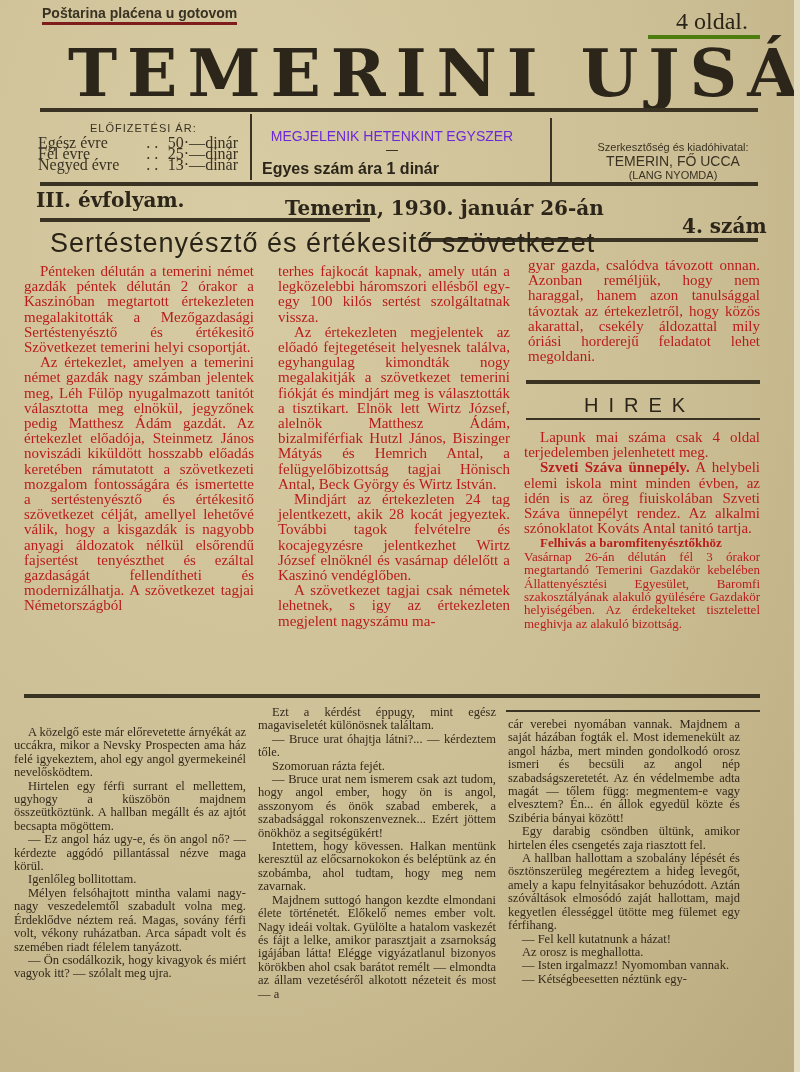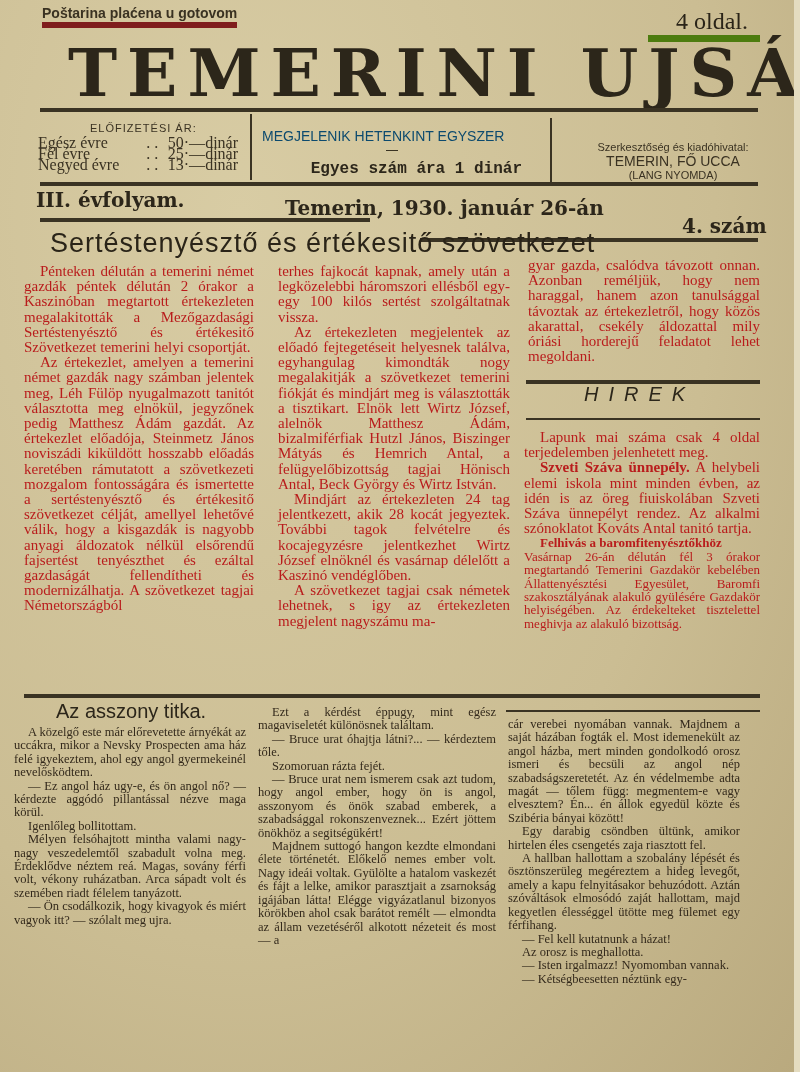--- a/index.html
+++ b/index.html
@@ -6,47 +6,47 @@
   body {
     width:800px; height:1072px; overflow:hidden;
     background:#cfc29a;
     background-image: radial-gradient(ellipse at 30% 20%, #d8cca4 0%, #cbbd93 60%, #b9a97e 100%);
     font-family:"Liberation Serif", serif;
     color:#2a2418;
     position:relative;
   }
   .page { position:absolute; left:0; top:0; width:800px; height:1072px; }
   .abs { position:absolute; }
-  .postage { left:42px; top:5px; font-family:"Liberation Sans", sans-serif; font-weight:bold; font-size:14px; color:#3a3222; border-bottom:6px solid #7f1d1d; padding-bottom:1px; }
-  .pages { left:648px; top:8px; font-size:24px; color:#2a2418; border-bottom:7px solid #4d7c0f; padding:0 12px 0 28px; }
+  .postage { left:42px; top:5px; font-family:"Liberation Sans", sans-serif; font-weight:bold; font-size:14px; color:#3a3222; border-bottom:3px solid #7f1d1d; padding-bottom:1px; }
+  .pages { left:648px; top:8px; font-size:24px; color:#2a2418; border-bottom:4px solid #4d7c0f; padding:0 12px 0 28px; }
   .masthead { left:68px; top:34px; width:690px; font-family:"DejaVu Serif", serif; font-weight:bold; font-size:66px; letter-spacing:10px; color:#2c261a; white-space:nowrap; }
   .rule { background:#3a3323; height:4px; }
   .rule.thin { height:2px; }
   .vrule { background:#3a3323; width:2px; }
   .price-title { left:90px; top:122px; font-family:"Liberation Sans", sans-serif; font-size:11px; letter-spacing:1px; color:#3a3222; }
   .price-row { font-family:"Liberation Serif", serif; font-size:16px; line-height:11px; color:#3a3222; display:flex; width:200px; }
   .price-row .lbl { width:110px; }
   .price-row .dots { width:22px; }
   .price-row .amt { width:38px; }
-  .appear { left:262px; top:128px; width:260px; text-align:left; font-family:"Liberation Sans", sans-serif; font-size:14px; color:#0c4a6e; }
-  .single { left:262px; top:160px; width:260px; text-align:right; font-family:Liberation Mono, monospace; font-weight:bold; font-size:16px; color:#2c261a; }
+  .appear { left:262px; top:128px; width:260px; text-align:center; font-family:"Liberation Sans", sans-serif; font-size:14px; color:#6d28d9; }
+  .single { left:262px; top:160px; width:260px; text-align:left; font-family:Liberation Sans, sans-serif; font-weight:bold; font-size:16px; color:#2c261a; }
   .editorial { left:568px; top:140px; width:210px; text-align:center; font-family:"Liberation Sans", sans-serif; font-size:11px; color:#3a3222; line-height:14px; }
   .editorial .big { font-size:14px; }
   .volume { left:36px; top:188px; font-family:"DejaVu Serif", serif; font-weight:bold; font-size:20px; color:#2c261a; }
   .dateline { left:272px; top:196px; font-family:"DejaVu Serif", serif; font-weight:bold; font-size:20px; color:#2c261a;margin-left:13px; }
   .issue { left:682px; top:214px; font-family:"DejaVu Serif", serif; font-weight:bold; font-size:20px; color:#2c261a; }
   .headline { left:50px; top:228px; font-family:"Liberation Sans", sans-serif; font-size:27px; color:#2a2418; letter-spacing:1px; white-space:nowrap; }
   .col { font-family:"Liberation Serif", serif; font-size:15px; line-height:15.2px; color:#b91c1c; text-align:justify; }
   .col p { margin:0; text-indent:16px; }
   .col p.noindent { text-indent:0; }
   .col b { font-weight:bold; }
   .col2 { font-family:"Liberation Serif", serif; font-size:12.5px; line-height:13.4px; color:#33291b; text-align:justify; }
   .col2 p { margin:0; text-indent:14px; }
   .col2 p.noindent { text-indent:0; }
-  .hirek { left:584px; top:383px; font-family:"Liberation Sans", sans-serif; font-size:20px; letter-spacing:10px; color:#2c261a;font-style:italic; }
+  .hirek { left:584px; top:394px; font-family:"Liberation Sans", sans-serif; font-size:20px; letter-spacing:10px; color:#2c261a; }
   .story-title { left:56px; top:700px; font-family:"Liberation Sans", sans-serif; font-size:20px; color:#2c261a; }
   .edge { position:absolute; right:0; top:0; width:6px; height:1072px; background:#e4dcc0; }
 </style>
 </head>
 <body>
 
 <div class="page">
 
   <div class="abs postage">Poštarina plaćena u gotovom</div>
   <div class="abs pages">4 oldal.</div>
@@ -118,35 +118,36 @@
   <div class="abs rule thin" style="left:526px; top:418px; width:234px;"></div>
 
   <div class="abs col" style="left:524px; top:430px; width:236px;">
     <p><span>Lapunk mai száma csak 4 oldal terjedelemben jelenhetett meg.</span></p>
     <p><b>Szveti Száva ünnepély.</b> <span>A helybeli elemi iskola mint minden évben, az idén is az öreg fiuiskolában Szveti Száva ünnepélyt rendez. Az alkalmi szónoklatot Kováts Antal tanitó tartja.</span></p>
     <p style="font-size:13px; line-height:13.4px;"><b>Felhivás a baromfitenyésztőkhöz</b><br><span>Vasárnap 26-án délután fél 3 órakor megtartandó Temerini Gazdakör kebelében Állattenyésztési Egyesület, Baromfi szakosztályának alakuló gyülésére Gazdakör helyiségében. Az érdekelteket tisztelettel meghivja az alakuló bizottság.</span></p>
   </div>
 
   <div class="abs rule" style="left:24px; top:694px; width:736px;"></div>
 
-  <div class="abs story-title">Az asszony titka.</div>
 
   <div class="abs col2" style="left:14px; top:726px; width:232px;">
     <p>A közelgő este már előrevetette árnyékát az uccákra, mikor a Nevsky Prospecten ama ház felé igyekeztem, ahol egy angol gyermekeinél nevelősködtem.</p>
+    <p>Hirtelen egy férfi surrant el mellettem, ugyhogy a küszöbön majdnem összeütköztünk. A hallban megállt és az ajtót becsapta mögöttem.</p>
     <p>— Ez angol ház ugy-e, és ön angol nő? — kérdezte aggódó pillantással nézve maga körül.</p>
     <p>Igenlőleg bollitottam.</p>
     <p>Mélyen felsóhajtott mintha valami nagy-nagy veszedelemtől szabadult volna meg. Érdeklődve néztem reá. Magas, sovány férfi volt, vékony ruházatban. Arca sápadt volt és szemében riadt félelem tanyázott.</p>
     <p>— Ön csodálkozik, hogy kivagyok és miért vagyok itt? — szólalt meg ujra.</p>
   </div>
 
   <div class="abs col2" style="left:258px; top:706px; width:238px;">
     <p>Ezt a kérdést éppugy, mint egész magaviseletét különösnek találtam.</p>
     <p>— Bruce urat óhajtja látni?... — kérdeztem tőle.</p>
     <p>Szomoruan rázta fejét.</p>
     <p>— Bruce urat nem ismerem csak azt tudom, hogy angol ember, hogy ön is angol, asszonyom és önök szabad emberek, a szabadsággal rokonszenveznek... Ezért jöttem önökhöz a segitségükért!</p>
+    <p>Intettem, hogy kövessen. Halkan mentünk keresztül az előcsarnokokon és beléptünk az én szobámba, ahol tudtam, hogy meg nem zavarnak.</p>
     <p>Majdnem suttogó hangon kezdte elmondani élete történetét. Előkelő nemes ember volt. Nagy ideái voltak. Gyülölte a hatalom vaskezét és fájt a lelke, amikor parasztjait a zsarnokság igájában látta! Elégge vigyázatlanul bizonyos körökben ahol csak barátot remélt — elmondta az állam vezetéséről alkotott nézeteit és most — a</p>
   </div>
 
   <div class="abs rule thin" style="left:506px; top:710px; width:254px;"></div>
 
   <div class="abs col2" style="left:508px; top:718px; width:232px;">
     <p class="noindent">cár verebei nyomában vannak. Majdnem a saját házában fogták el. Most idemenekült az angol házba, mert minden gondolkodó orosz ismeri és becsüli az angol nép szabadságszeretetét. Az én védelmembe adta magát — tőlem függ: megmentem-e vagy elvesztem? Én... én állok egyedül közte és Szibéria bányai között!</p>
     <p>Egy darabig csöndben ültünk, amikor hirtelen éles csengetés zaja riasztott fel.</p>
     <p>A hallban hallottam a szobalány lépését és ösztönszerüleg megéreztem a hideg levegőt, amely a kapu felnyitásakor behuzódott. Aztán szóváltások elmosódó zaját hallottam, majd kegyetlen élességgel ütötte meg fülemet egy férfihang.</p>
     <p>— Fel kell kutatnunk a házat!</p>

